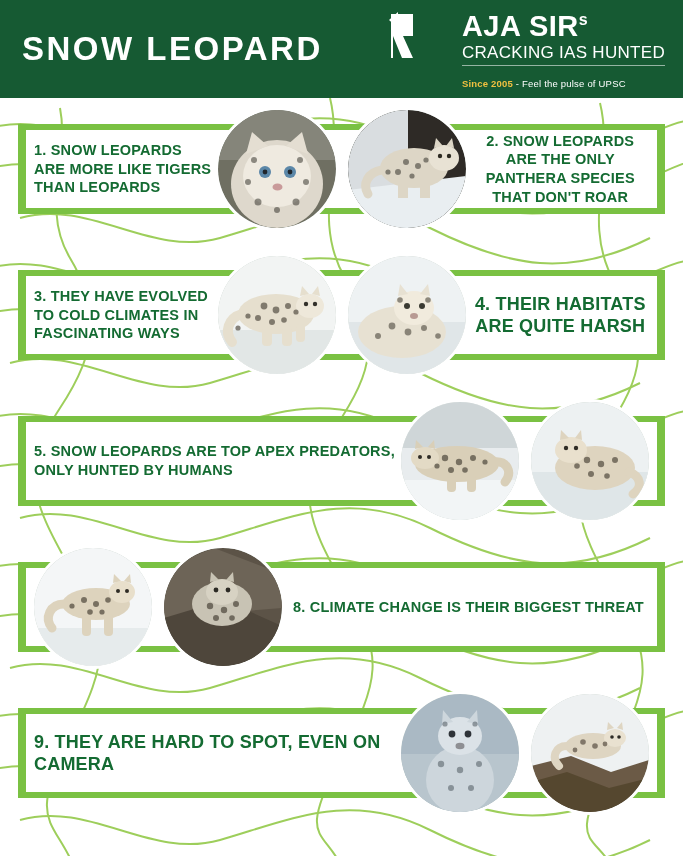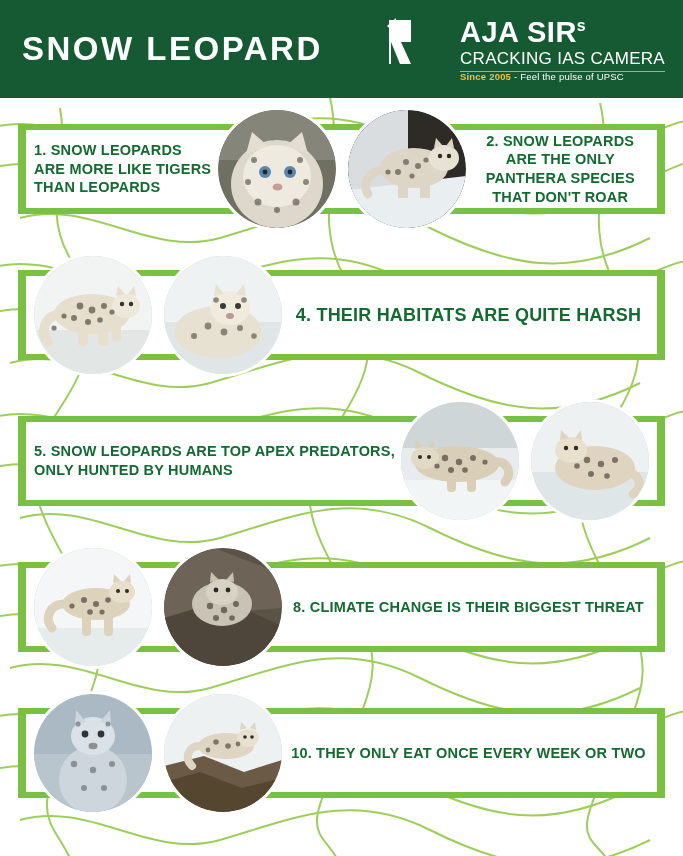--- a/index.html
+++ b/index.html
@@ -71,21 +71,21 @@
     font-size: 17px;
     letter-spacing: 0.3px;
     line-height: 1.25;
     margin-top: 1px;
   }
   .logo-line3 {
     font-size: 9.5px;
     margin-top: 2px;
     letter-spacing: 0.2px;
     border-top: 1px solid rgba(255,255,255,0.55);
-    padding-top: 0;
+    padding-top: 13px;
   }
   .logo-line3 .since { color: #f0c040; font-weight: bold; }
 
   
   .body-area {
     position: relative;
     height: 758px;
     background: #ffffff;
     overflow: hidden;
   }
@@ -182,21 +182,21 @@
       <div class="logo-mark">
         <svg viewBox="0 0 26 52" xmlns="http://www.w3.org/2000/svg">
           <path d="M2 4 L24 4 L24 26 L14 26 L24 48 L13 48 L4 26 L4 48 L2 48 Z" fill="#ffffff"></path>
           <path d="M0 10 L9 2 L9 18 Z" fill="#ffffff"></path>
         </svg>
       </div>
       <div class="logo-text">
         <div class="logo-line1">
           <span>AJA SIR</span><span class="small">s</span>
         </div>
-        <div class="logo-line2">CRACKING IAS CAMERA</div>
+        <div class="logo-line2">CRACKING IAS HUNTED</div>
         <div class="logo-line3">
           <span class="since">Since 2005</span>
           <span>- Feel the pulse of UPSC</span>
         </div>
       </div>
     </div>
   </div>
 
   <div class="body-area">
 
@@ -297,20 +297,21 @@
             </div>
           </div>
           <div class="fact-text right">2. SNOW LEOPARDS ARE THE ONLY PANTHERA SPECIES THAT DON'T ROAR</div>
         </div>
       </div>
 
       <div class="fact-row">
         <div class="band"></div>
         <div class="band-inner"></div>
         <div class="row-content">
+          <div class="fact-text left">3. THEY HAVE EVOLVED TO COLD CLIMATES IN FASCINATING WAYS</div>
           <div class="photos">
             <div class="photo">
               <svg viewBox="0 0 118 118" xmlns="http://www.w3.org/2000/svg">
                 <defs>
                     <clipPath id="c3">
                       <circle cx="59" cy="59" r="59"></circle>
                     </clipPath>
                   </defs>
                 <g clip-path="url(#c3)">
                   <rect width="118" height="118" fill="#f2f4f3"></rect>
@@ -507,20 +508,21 @@
             </div>
           </div>
           <div class="fact-text right">8. CLIMATE CHANGE IS THEIR BIGGEST THREAT</div>
         </div>
       </div>
 
       <div class="fact-row">
         <div class="band"></div>
         <div class="band-inner"></div>
         <div class="row-content">
+          <div class="fact-text left big">9. THEY ARE HARD TO SPOT, EVEN ON CAMERA</div>
           <div class="photos">
             <div class="photo">
               <svg viewBox="0 0 118 118" xmlns="http://www.w3.org/2000/svg">
                 <defs>
                     <clipPath id="c9">
                       <circle cx="59" cy="59" r="59"></circle>
                     </clipPath>
                   </defs>
                 <g clip-path="url(#c9)">
                   <rect width="118" height="118" fill="#aab9c4"></rect>
@@ -565,21 +567,20 @@
                   <g fill="#4f4639" opacity="0.65">
                     <circle cx="52" cy="48" r="2.8"></circle>
                       <circle cx="64" cy="52" r="2.8"></circle>
                     <circle cx="74" cy="50" r="2.4"></circle>
                       <circle cx="44" cy="56" r="2.4"></circle>
                   </g>
                 </g>
               </svg>
             </div>
           </div>
-          <div class="fact-text right">10. THEY ONLY EAT ONCE EVERY WEEK OR TWO</div>
         </div>
       </div>
 
     </div>
   </div>
 
   <div class="footer"></div>
 </div>
 
 </body></html>

